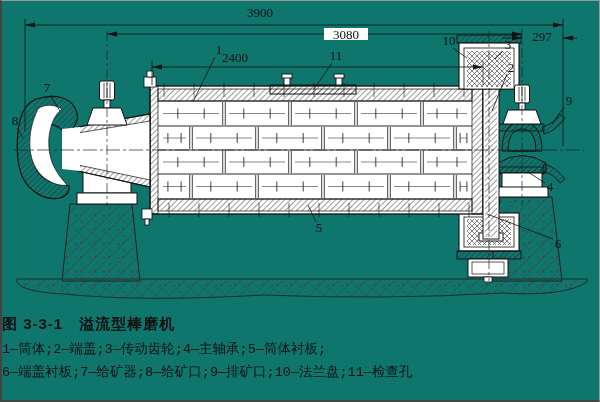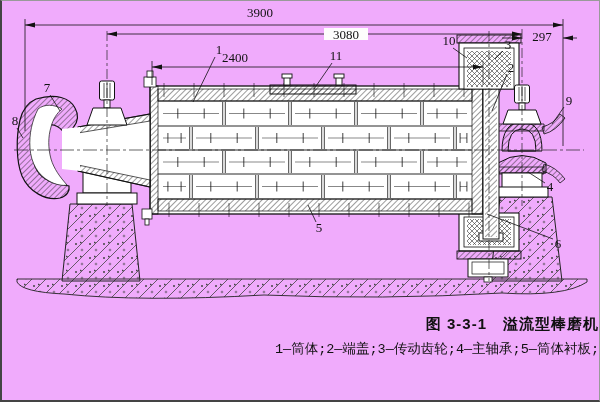--- a/index.html
+++ b/index.html
@@ -1,24 +1,24 @@
 <!DOCTYPE html>
 <html><head>
 <meta charset="utf-8">
 <style>
   html,body{margin:0;padding:0;background:#fff;}
   #page{
     width:600px;height:402px;box-sizing:border-box;position:relative;
-    background:#f0abfc;border:1px solid #999;border-left:2px solid #444;border-bottom:2px solid #444;
+    background:#0f766e;border:1px solid #999;border-left:2px solid #444;border-bottom:2px solid #444;
     font-family:"Liberation Serif", serif;color:#111;overflow:hidden;
   }
   svg{display:block;}
   svg text{font-family:"Liberation Serif", serif;font-size:13px;fill:#111;}
   svg text.dim{font-size:13px;}
-  .captions{position:absolute;left:0;right:0;top:306px;text-align:right;}
+  .captions{position:absolute;left:0;right:0;top:306px;text-align:left;}
   .fig-title{font-size:15px;font-weight:bold;letter-spacing:1px;margin:8px 0 4px 0;
     font-family:"Liberation Sans", sans-serif;}
   .fig-parts{font-size:13.5px;line-height:23px;font-family:Liberation Mono, monospace;}
 </style>
 </head>
 <body>
 
 <div id="page">
 
 <svg width="600" height="312" viewBox="0 0 600 312">
@@ -337,15 +337,16 @@
     <text x="317" y="231">5</text>
     <text x="556" y="247">6</text>
     <text x="45" y="91">7</text>
     <text x="13" y="124">8</text>
   </g>
 </svg>
 
 <div class="captions">
   <div class="fig-title">图 3-3-1　溢流型棒磨机</div>
   <div class="fig-parts">1—筒体;2—端盖;3—传动齿轮;4—主轴承;5—筒体衬板;</div>
+  <div class="fig-parts">6—端盖衬板;7—给矿器;8—给矿口;9—排矿口;10—法兰盘;11—检查孔</div>
 </div>
 
 </div>
 
 </body></html>

